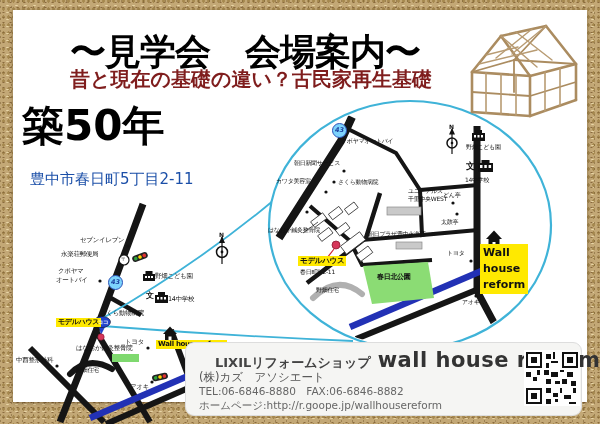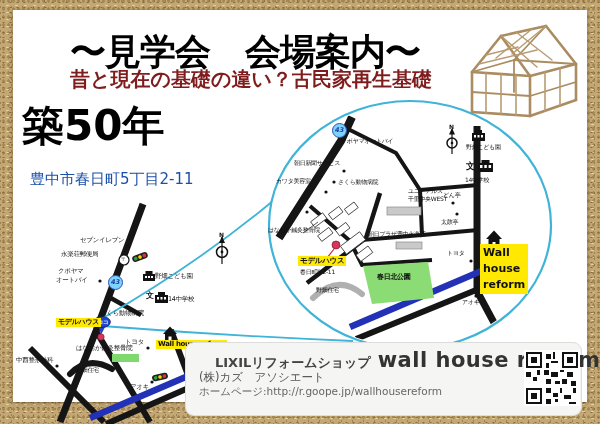--- a/index.html
+++ b/index.html
@@ -296,20 +296,21 @@
 <div class="ml s6" style="left:268px;top:227px">はなおか鍼灸整骨院</div>
 <div class="ml yl" style="left:298px;top:256px;font-size:7.5px">モデルハウス</div>
 <div class="ml s6" style="left:300px;top:269px">春日町5-2-11</div>
 
 <div id="infobox" class="abs">
   <div class="l1">
     <span class="t1">LIXILリフォームショップ</span>
     <span class="t2">wall house reform</span>
   </div>
   <div class="l2">(株)カズ　アソシエート</div>
+  <div class="l3">TEL:06-6846-8880　FAX:06-6846-8882</div>
   <div class="l3">ホームページ:http://r.goope.jp/wallhousereform</div>
 </div>
 
 <svg id="qr" class="abs" width="56" height="56" viewBox="0 0 25 25" shape-rendering="crispEdges">
   <rect width="25" height="25" fill="#fff"></rect>
   <g fill="#111">
     <rect x="1" y="1" width="7" height="7"></rect>
       <rect x="17" y="1" width="7" height="7"></rect>
       <rect x="1" y="17" width="7" height="7"></rect>
   </g>

